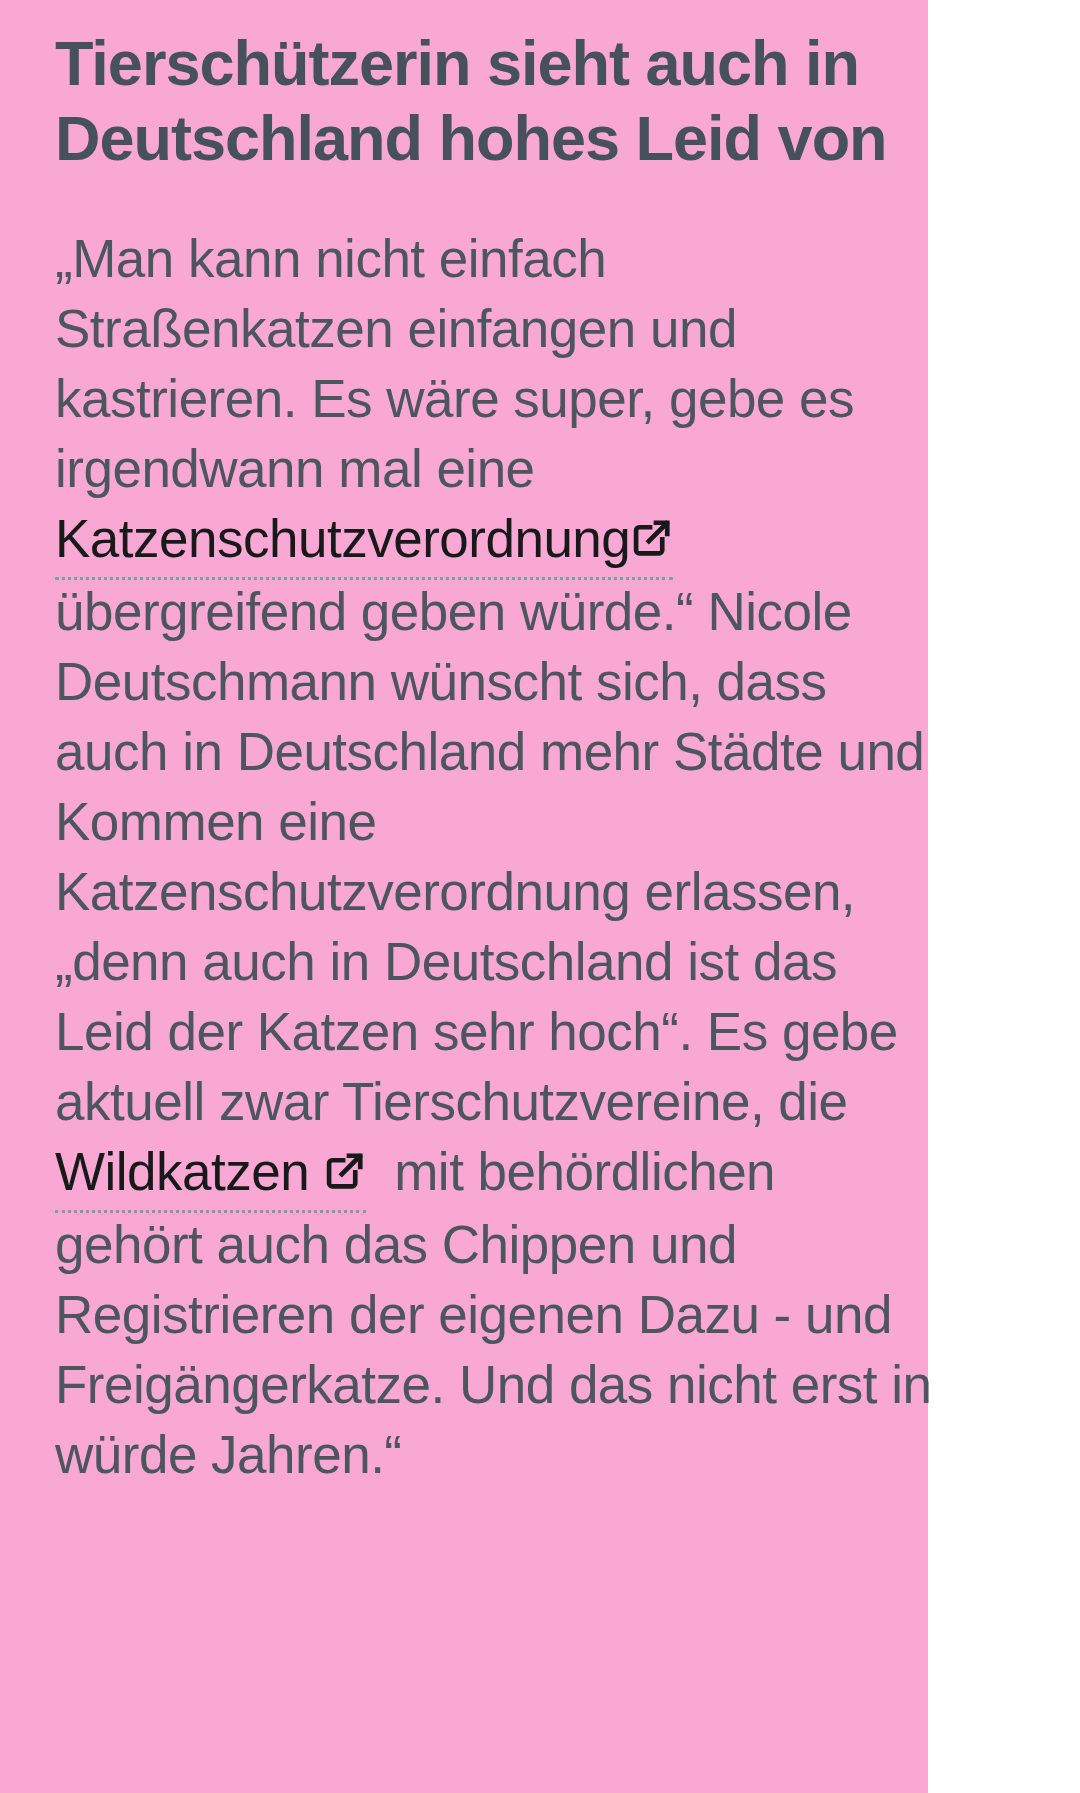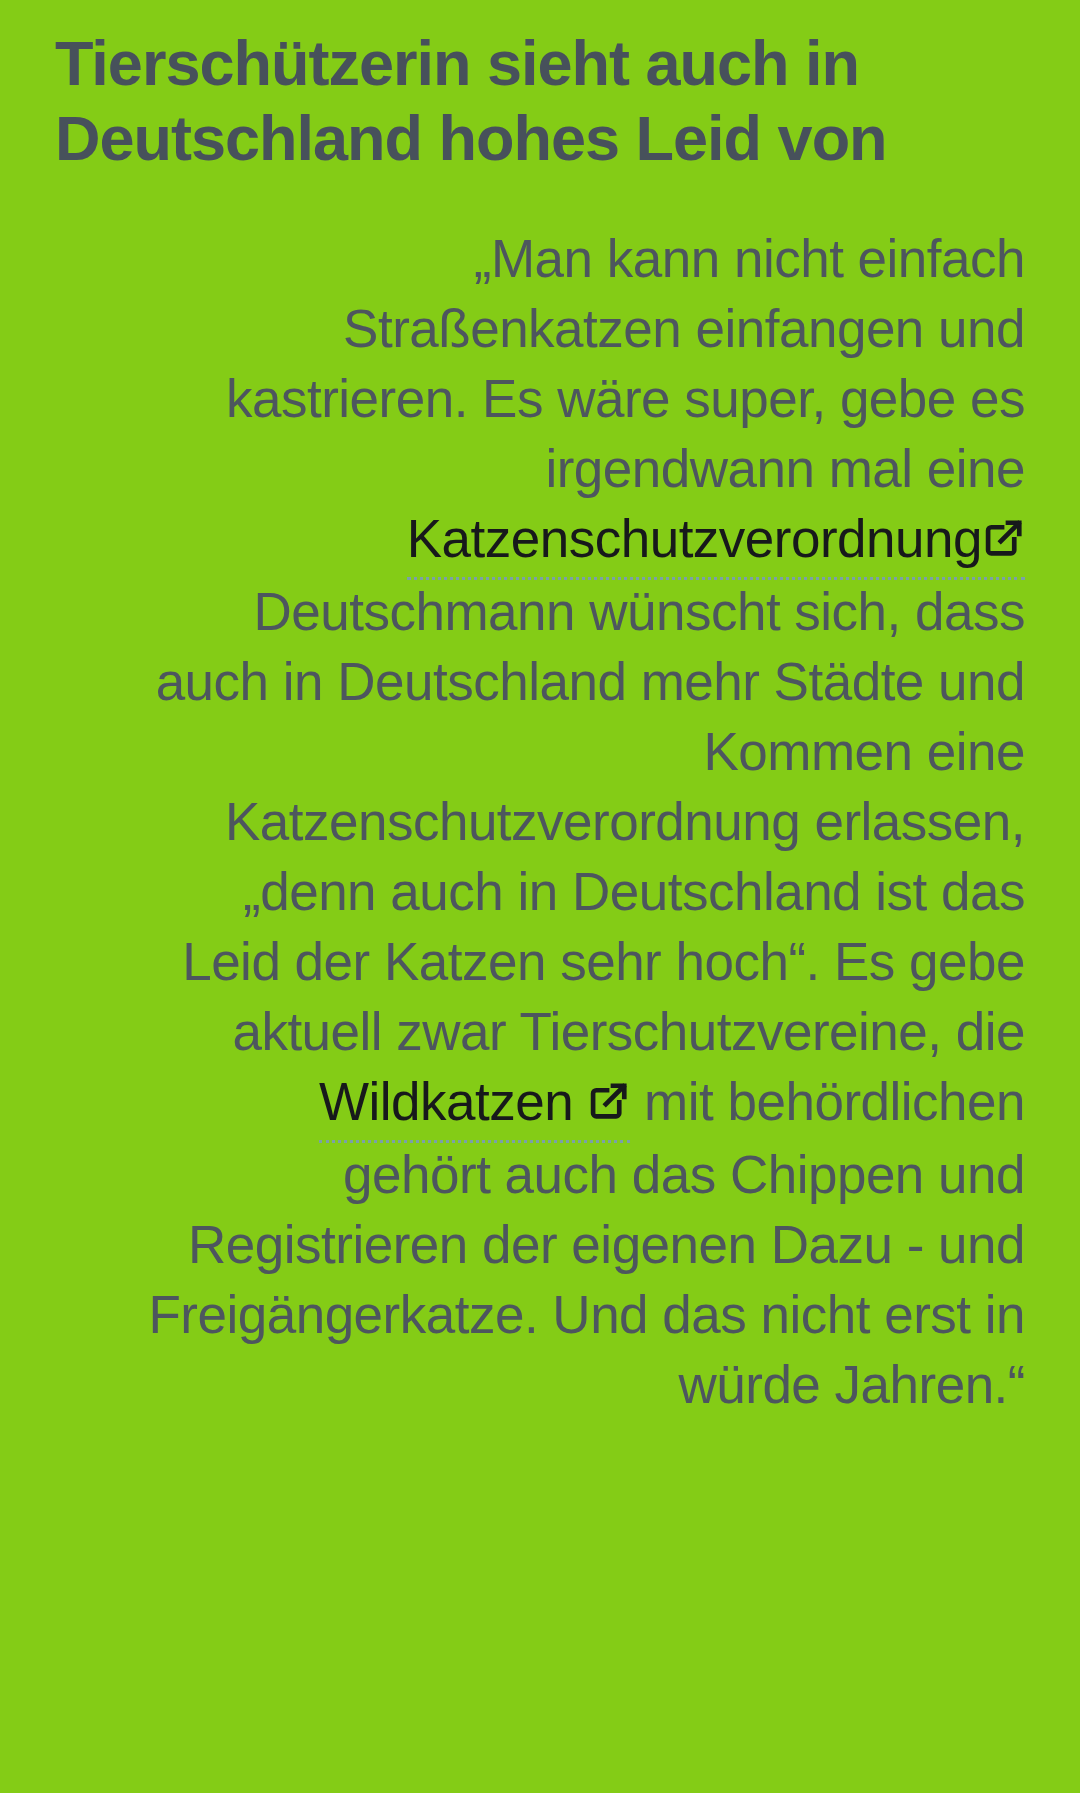--- a/index.html
+++ b/index.html
@@ -1,44 +1,43 @@
 <!DOCTYPE html>
 <html lang="de"><head>
 <meta charset="utf-8">
 <style>
   html, body {
     margin: 0;
     padding: 0;
     background: #ffffff;
   }
   .page {
-    width: 1080px;
+    width: 928px;
     min-height: 1793px;
     box-sizing: border-box;
-    background: #84cc16;
-    padding: 26px 55px 0 55px;
+    background: #f9a8d4;
+    padding: 26px 35px 0 55px;
     font-family: "Liberation Sans", sans-serif;
   }
   .title {
     margin: 0;
     font-size: 63px;
     line-height: 75px;
     font-weight: 700;
     color: #47515b;
     letter-spacing: -1px;
   }
   .title-line { display: block; white-space: nowrap; }
   .body-text {
     margin-top: 48px;
     font-size: 53px;
     line-height: 70px;
     font-weight: 400;
     color: #4d565e;
     letter-spacing: -0.5px;
-    text-align: right;
   }
   .paragraph-line { display: block; white-space: nowrap; }
   a.ext-link {
     color: #17191b;
     font-weight: 400;
     text-decoration: none;
     border-bottom: 3px dotted #7ba0a8;
     padding-bottom: 9px;
     cursor: pointer;
   }
@@ -46,21 +45,21 @@
     display: inline-block;
     vertical-align: -3px;
     color: #17191b;
   }
   .ext-icon svg {
     width: 43px;
     height: 43px;
     display: inline-block;
   }
   .icon-gap { margin-left: 14px; }
-  .after-link { margin-left: 14px; }
+  .after-link { margin-left: 28px; }
 </style>
 </head>
 <body>
 
 <main class="page">
 
   <h1 class="title">
     <span class="title-line">Tierschützerin sieht auch in</span>
     <span class="title-line">Deutschland hohes Leid von</span>
   </h1>
@@ -73,20 +72,21 @@
     <span class="paragraph-line">irgendwann mal eine</span>
 
     <span class="paragraph-line">
       <a class="ext-link" href="#"><span>Katzenschutzverordnung</span><span class="ext-icon"><svg viewBox="0 0 24 24" fill="none" stroke="currentColor" stroke-width="2.6" stroke-linecap="square" stroke-linejoin="miter">
               <path d="M18 12.5v6A1.8 1.8 0 0 1 16.2 20.3H5.2A1.8 1.8 0 0 1 3.4 18.5V7.5A1.8 1.8 0 0 1 5.2 5.7h6"></path>
               <polyline points="14.5 3.2 20.8 3.2 20.8 9.5"></polyline>
               <line x1="10.5" y1="13.5" x2="20.3" y2="3.7"></line>
             </svg></span></a>
     </span>
 
+    <span class="paragraph-line">übergreifend geben würde.“ Nicole</span>
     <span class="paragraph-line">Deutschmann wünscht sich, dass</span>
     <span class="paragraph-line">auch in Deutschland mehr Städte und</span>
     <span class="paragraph-line">Kommen eine</span>
     <span class="paragraph-line">Katzenschutzverordnung erlassen,</span>
     <span class="paragraph-line">„denn auch in Deutschland ist das</span>
     <span class="paragraph-line">Leid der Katzen sehr hoch“. Es gebe</span>
     <span class="paragraph-line">aktuell zwar Tierschutzvereine, die</span>
 
     <span class="paragraph-line">
       <a class="ext-link" href="#"><span>Wildkatzen</span><span class="ext-icon icon-gap"><svg viewBox="0 0 24 24" fill="none" stroke="currentColor" stroke-width="2.6" stroke-linecap="square" stroke-linejoin="miter">

